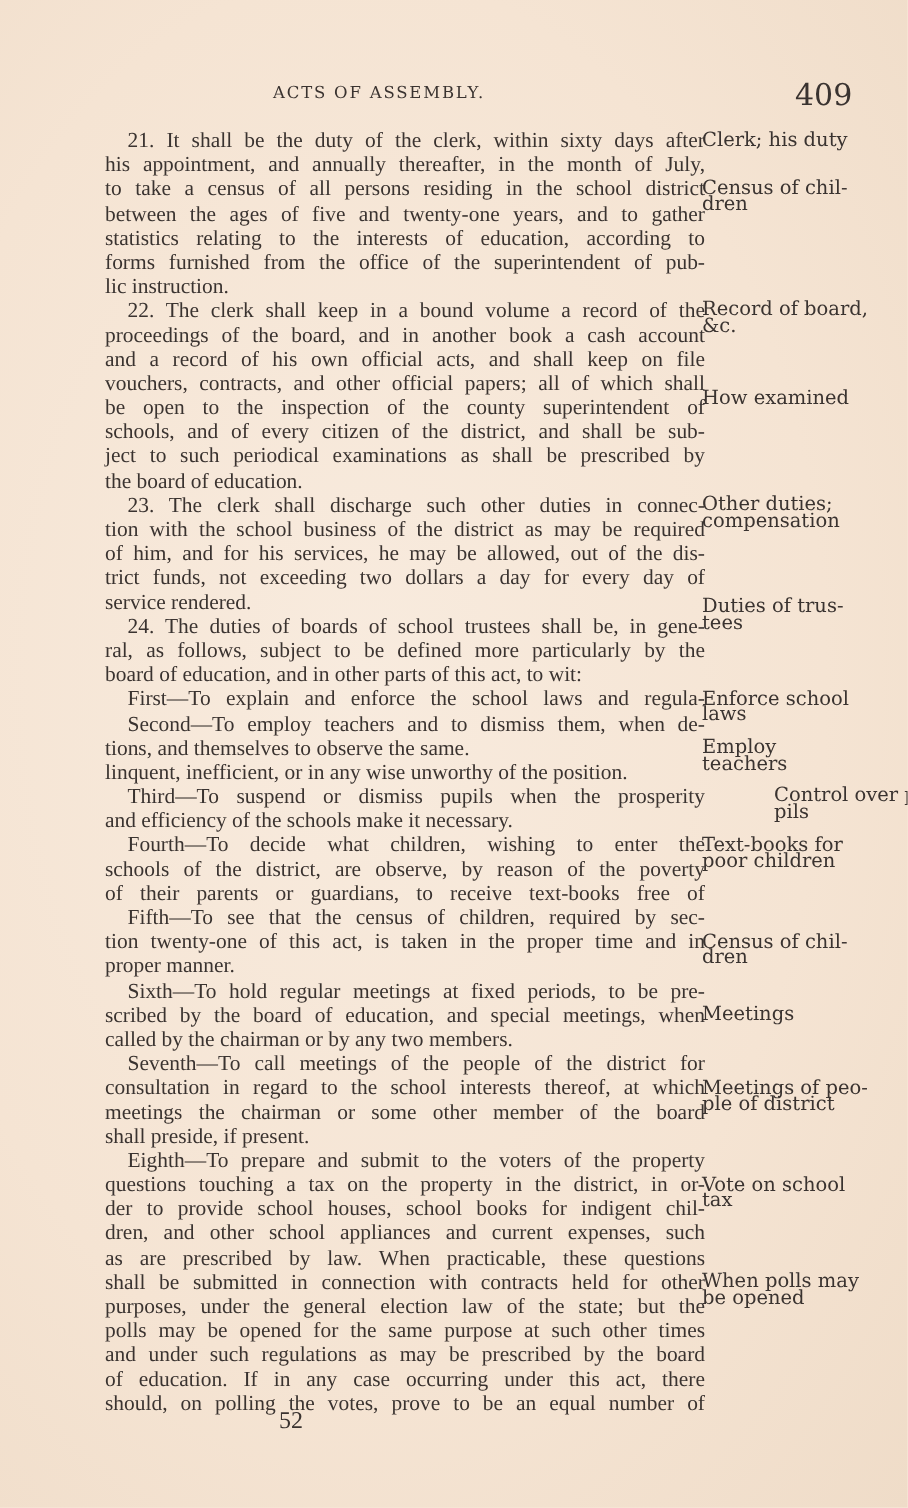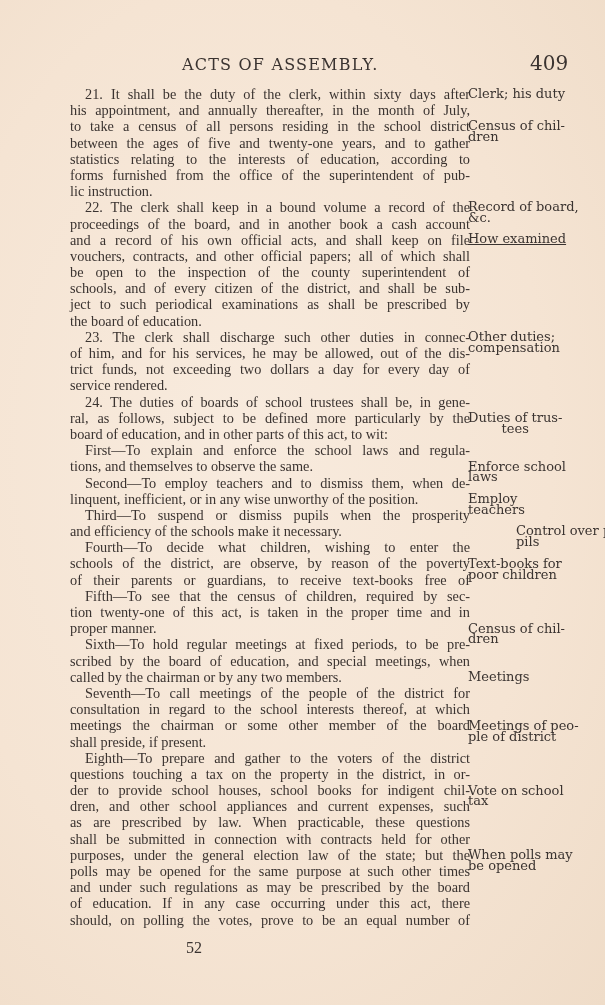--- a/index.html
+++ b/index.html
@@ -12,21 +12,21 @@
   }
   .page {
     position:absolute; left:0; top:0; width:605px; height:1005px;
     background: radial-gradient(ellipse at 40% 45%, #f8ebde 0%, #f5e4d3 60%, #efdcc8 100%);
   }
   .running-head {
     position:absolute; top:53px; left:0; width:605px; height:20px;
   }
   .running-title {
     position:absolute; left:182px; top:2px;
-    font-size:16px; letter-spacing:1.2px;
+    font-size:11px; letter-spacing:1.2px;
   }
   .page-number {
     position:absolute; left:530px; top:-2px;
     font-size:20px;
   }
   .body-col {
     position:absolute; left:38px; top:86px; width:432px;
   }
   .line {
     height:16.2px; line-height:16.2px;
@@ -68,46 +68,47 @@
       <div class="line last">lic instruction.</div>
       <div class="line indent">22. The clerk shall keep in a bound volume a record of the</div>
       <div class="line">proceedings of the board, and in another book a cash account</div>
       <div class="line">and a record of his own official acts, and shall keep on file</div>
       <div class="line">vouchers, contracts, and other official papers; all of which shall</div>
       <div class="line">be open to the inspection of the county superintendent of</div>
       <div class="line">schools, and of every citizen of the district, and shall be sub-</div>
       <div class="line">ject to such periodical examinations as shall be prescribed by</div>
       <div class="line last">the board of education.</div>
       <div class="line indent">23. The clerk shall discharge such other duties in connec-</div>
+      <div class="line">tion with the school business of the district as may be required</div>
       <div class="line">of him, and for his services, he may be allowed, out of the dis-</div>
       <div class="line">trict funds, not exceeding two dollars a day for every day of</div>
       <div class="line last">service rendered.</div>
       <div class="line indent">24. The duties of boards of school trustees shall be, in gene-</div>
       <div class="line">ral, as follows, subject to be defined more particularly by the</div>
       <div class="line last">board of education, and in other parts of this act, to wit:</div>
       <div class="line indent">First—To explain and enforce the school laws and regula-</div>
+      <div class="line indent">Second—To employ teachers and to dismiss them, when de-</div>
       <div class="line last">tions, and themselves to observe the same.</div>
-      <div class="line indent">Second—To employ teachers and to dismiss them, when de-</div>
       <div class="line last">linquent, inefficient, or in any wise unworthy of the position.</div>
       <div class="line indent">Third—To suspend or dismiss pupils when the prosperity</div>
       <div class="line last">and efficiency of the schools make it necessary.</div>
       <div class="line indent">Fourth—To decide what children, wishing to enter the</div>
       <div class="line">schools of the district, are observe, by reason of the poverty</div>
       <div class="line">of their parents or guardians, to receive text-books free of</div>
       <div class="line indent">Fifth—To see that the census of children, required by sec-</div>
       <div class="line">tion twenty-one of this act, is taken in the proper time and in</div>
       <div class="line last">proper manner.</div>
       <div class="line indent">Sixth—To hold regular meetings at fixed periods, to be pre-</div>
       <div class="line">scribed by the board of education, and special meetings, when</div>
       <div class="line last">called by the chairman or by any two members.</div>
       <div class="line indent">Seventh—To call meetings of the people of the district for</div>
       <div class="line">consultation in regard to the school interests thereof, at which</div>
       <div class="line">meetings the chairman or some other member of the board</div>
       <div class="line last">shall preside, if present.</div>
-      <div class="line indent">Eighth—To prepare and gather to the voters of the district</div>
+      <div class="line indent">Eighth—To prepare and submit to the voters of the property</div>
       <div class="line">questions touching a tax on the property in the district, in or-</div>
       <div class="line">der to provide school houses, school books for indigent chil-</div>
       <div class="line">dren, and other school appliances and current expenses, such</div>
       <div class="line">as are prescribed by law.  When practicable, these questions</div>
       <div class="line">shall be submitted in connection with contracts held for other</div>
       <div class="line">purposes, under the general election law of the state; but the</div>
       <div class="line">polls may be opened for the same purpose at such other times</div>
       <div class="line">and under such regulations as may be prescribed by the board</div>
       <div class="line">of education.  If in any case occurring under this act, there</div>
       <div class="line">should, on polling the votes, prove to be an equal number of</div>
@@ -118,28 +119,28 @@
         <div>Clerk; his duty</div>
       </div>
       <div class="margin-note" style="top: 121.4px;">
         <div>Census of chil-</div>
         <div style="padding-top: 1px;">dren</div>
       </div>
       <div class="margin-note" style="top: 202.4px;">
         <div>Record of board,</div>
         <div style="padding-top: 1px;">&amp;c.</div>
       </div>
-      <div class="margin-note" style="top: 234px; text-decoration: underline;">
+      <div class="margin-note" style="top: 261px;">
         <div>How examined</div>
       </div>
       <div class="margin-note" style="top: 332px;">
         <div>Other duties;</div>
         <div style="padding-top: 1px;">compensation</div>
       </div>
-      <div class="margin-note" style="top: 413px; text-align: center;">
+      <div class="margin-note" style="top: 400px;">
         <div>Duties of trus-</div>
         <div style="padding-top: 1px;">tees</div>
       </div>
       <div class="margin-note" style="top: 461.6px;">
         <div>Enforce school</div>
         <div style="padding-top: 1px;">laws</div>
       </div>
       <div class="margin-note" style="top: 494px;">
         <div>Employ</div>
         <div style="padding-top: 1px;">teachers</div>

